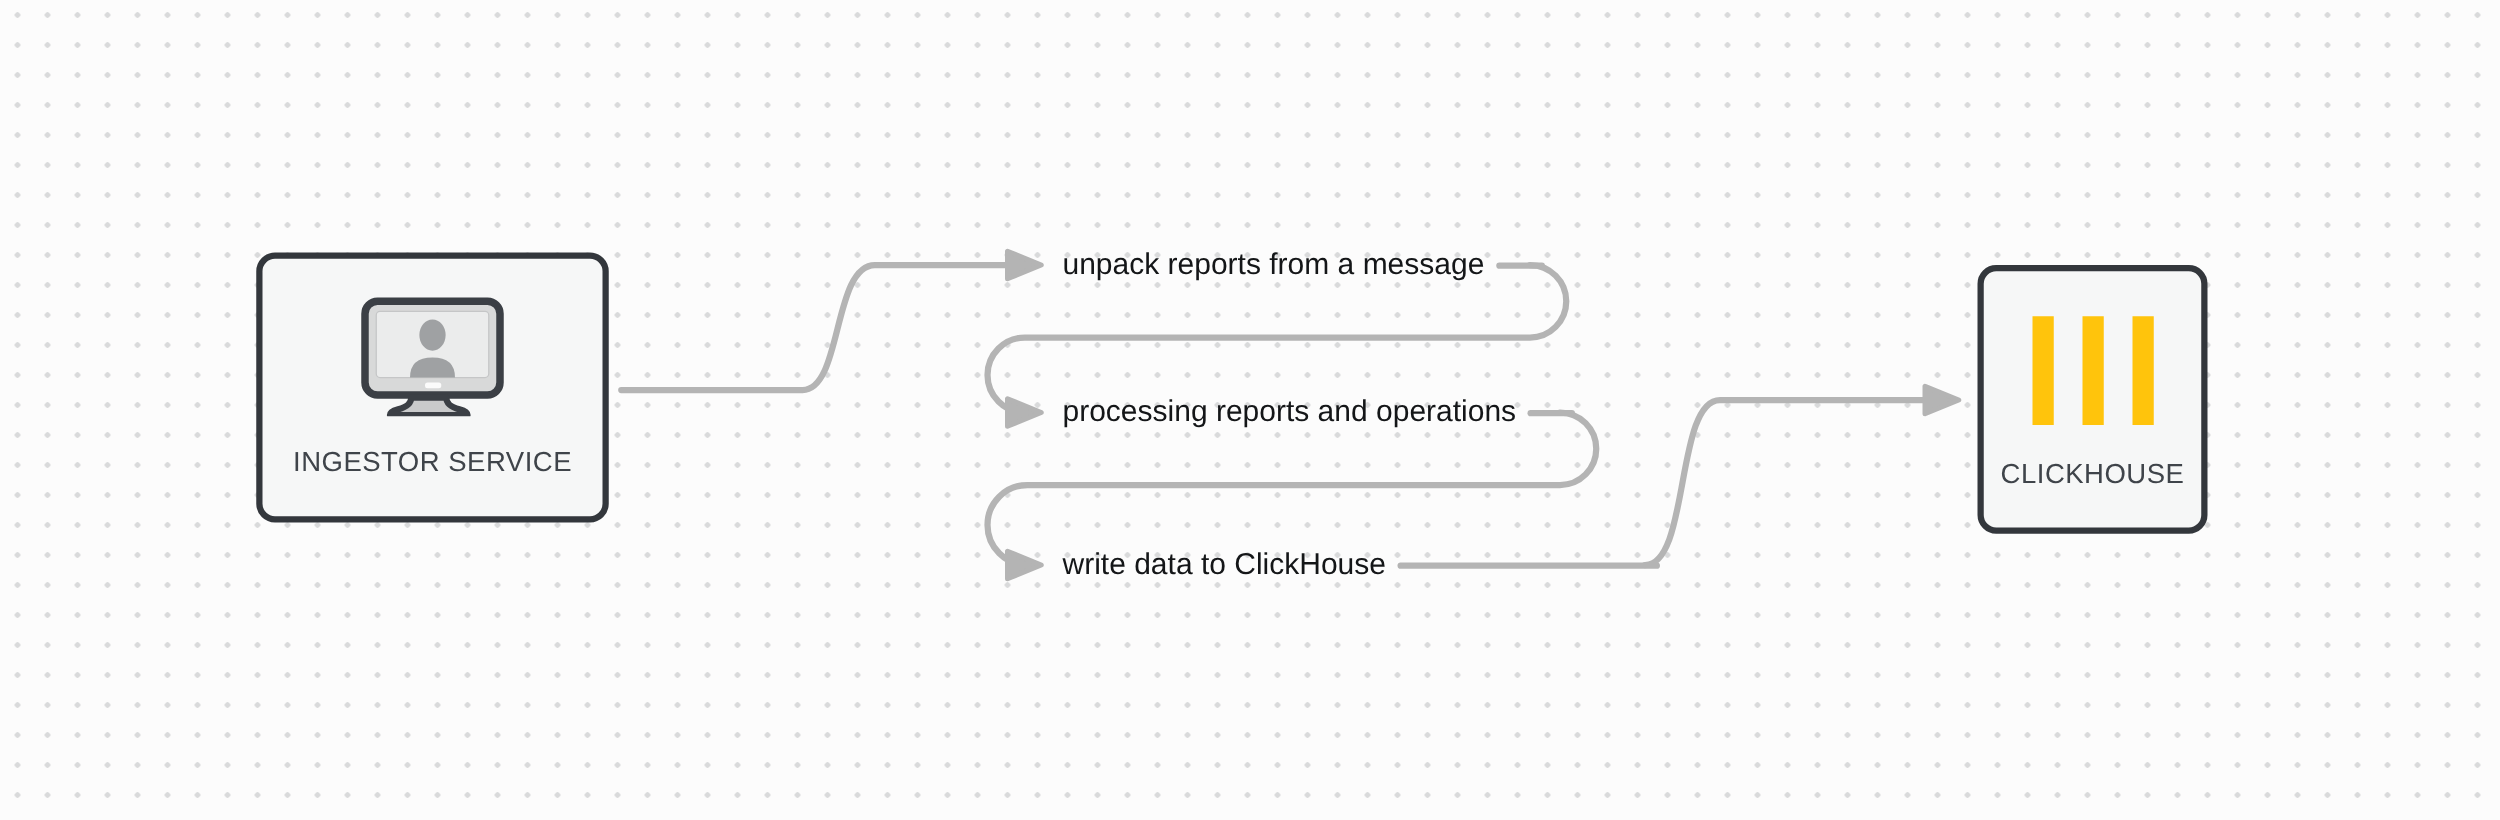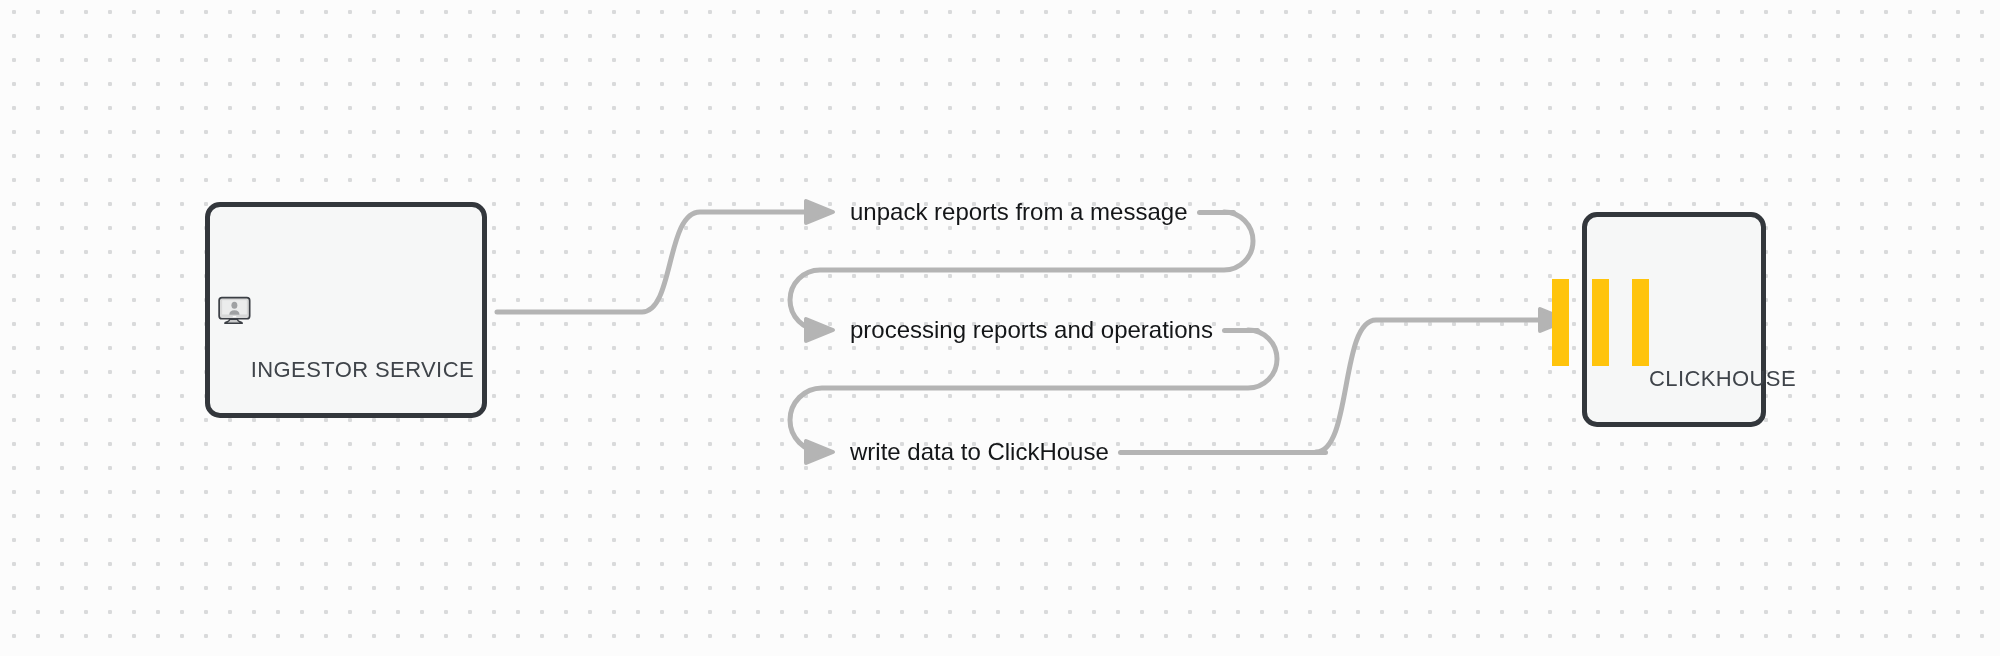--- a/index.html
+++ b/index.html
@@ -36,24 +36,23 @@
     stroke-width: 4;
     stroke-linejoin: round;
   }
   .node {
     position: absolute;
     box-sizing: border-box;
     background: #f6f7f7;
     border: 5px solid #33373c;
     border-radius: 15px;
     display: flex;
-    flex-direction: row;
+    flex-direction: column;
     align-items: center;
     padding: 30px 8px 30px 8px;
-    justify-content: center;
   }
   .node-ingestor {
     left: 205px; top: 202px;
     width: 282px; height: 216px;
   }
   .node-clickhouse {
     left: 1582px; top: 212px;
     width: 184px; height: 215px;
   }
   .node-label {

